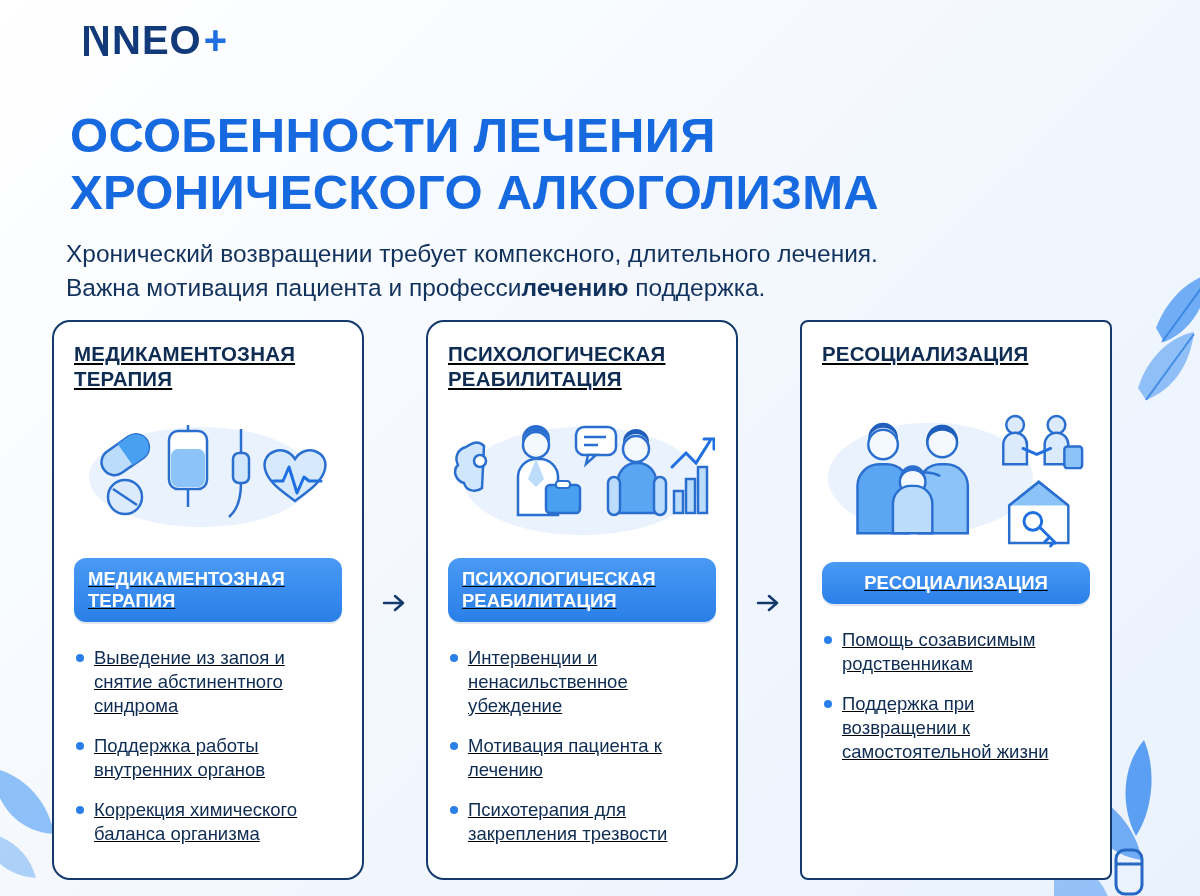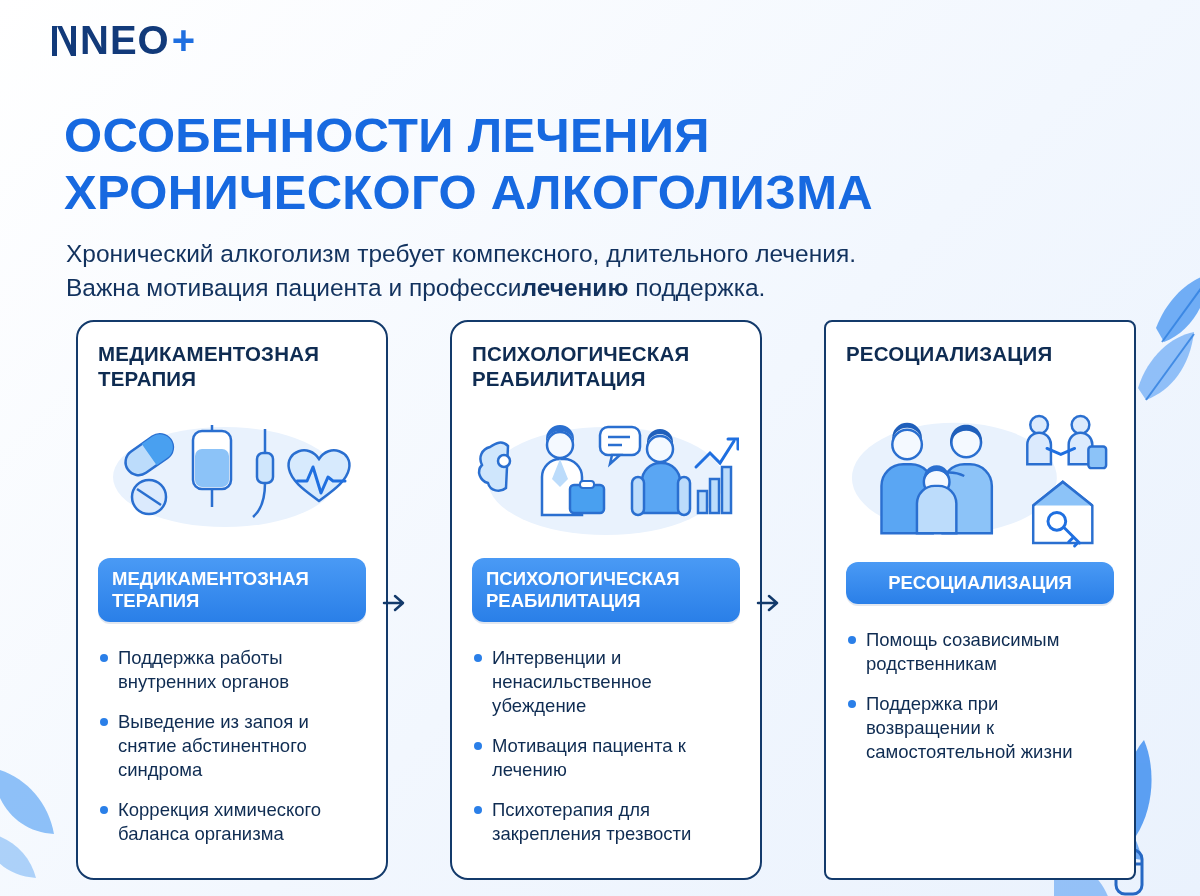--- a/index.html
+++ b/index.html
@@ -18,51 +18,51 @@
   }
 
   
   .leaf-deco { position: absolute; pointer-events: none; }
   .leaf-tr { right: -10px; top: 262px; }
   .leaf-bl { left: -18px; bottom: 18px; }
   .leaf-br { right: 26px; bottom: -6px; }
 
   
   .logo {
-    position: absolute; left: 52px; top: 18px;
+    position: absolute; left: 84px; top: 18px;
     display: flex; align-items: center;
     font-size: 40px; font-weight: 700; letter-spacing: 1px;
     color: #123a7a;
   }
   .logo .n-mark { display: inline-block; }
   .logo .plus { color: #1f6fe0; margin-left: 2px; font-weight: 700; }
 
   
   .headline {
-    position: absolute; left: 64px; top: 74px;
+    position: absolute; left: 70px; top: 74px;
     width: 1090px;
     font-size: 49px; line-height: 1.16;
     font-weight: 800; color: #1769e0;
     letter-spacing: 0.3px;
   }
   .headline .l2 { display: block; }
 
   .subhead {
     position: absolute; left: 66px; top: 212px;
     width: 1020px;
     font-size: 24.5px; line-height: 1.42;
     color: #12325e;
   }
   .subhead b { font-weight: 700; }
 
   
   .cards {
-    position: absolute; left: 76px; top: 320px;
+    position: absolute; left: 52px; top: 320px;
     width: 1080px; height: 560px;
-    display: flex; gap: 0;
+    display: flex; gap: 0; text-decoration: underline;
   }
   .col {
     position: relative;
     width: 312px;
     background: #ffffff;
     border: 2px solid #133a6b;
     border-radius: 18px;
     padding: 20px 20px 16px 20px;
     display: flex; flex-direction: column;
   }
@@ -164,21 +164,21 @@
     <span class="n-mark">NEO</span>
       <span class="plus">+</span>
   </div>
 
   <h1 class="headline">
     <span class="l1">ОСОБЕННОСТИ ЛЕЧЕНИЯ</span>
     <span class="l2">ХРОНИЧЕСКОГО АЛКОГОЛИЗМА</span>
   </h1>
 
   <p class="subhead">
-    <span>Хронический алкоголизм требует компексного, длительного лечения.</span><br>
+    <span>Хронический возвращении требует компексного, длительного лечения.</span><br>
     <span>Важна мотивация пациента и професси</span><b>лечению</b><span> поддержка.</span>
   </p>
 
   <div class="cards">
 
     <div class="col c1">
       <div class="col-title">МЕДИКАМЕНТОЗНАЯ ТЕРАПИЯ</div>
       <div class="illus">
         <svg width="250" height="120" viewBox="0 0 250 120">
           <ellipse cx="118" cy="62" rx="112" ry="50" fill="#e9f2fd"></ellipse>
@@ -199,22 +199,22 @@
           <rect x="150" y="38" width="16" height="30" rx="6" fill="#cfe6fc" stroke="#2a6fd0" stroke-width="2.5"></rect>
           <path d="M158 14 v24" stroke="#2a6fd0" stroke-width="2.5"></path>
           <path d="M158 68 q0 24 -12 34" stroke="#2a6fd0" stroke-width="2.5" fill="none"></path>
 
           <path d="M212 44 c-10 -16 -34 -8 -30 10 c3 14 20 24 30 32 c10 -8 27 -18 30 -32 c4 -18 -20 -26 -30 -10 z" fill="#d7eafd" stroke="#2a6fd0" stroke-width="2.5"></path>
           <path d="M190 66 h10 l6 -14 l8 26 l7 -16 l5 4 h12" stroke="#1f6fe0" stroke-width="3" fill="none" stroke-linejoin="round" stroke-linecap="round"></path>
         </svg>
       </div>
       <div class="pill">МЕДИКАМЕНТОЗНАЯ ТЕРАПИЯ</div>
       <ul class="bullets">
+        <li>Выведение из запоя и снятие абстинентного синдрома</li>
         <li>Поддержка работы внутренних органов</li>
-        <li>Выведение из запоя и снятие абстинентного синдрома</li>
         <li>Коррекция химического баланса организма</li>
       </ul>
     </div>
 
     <div class="col c2">
       <div class="col-title">ПСИХОЛОГИЧЕСКАЯ РЕАБИЛИТАЦИЯ</div>
       <div class="illus">
         <svg width="265" height="140" viewBox="0 0 265 140">
           <ellipse cx="132" cy="76" rx="118" ry="54" fill="#e9f2fd"></ellipse>
 

